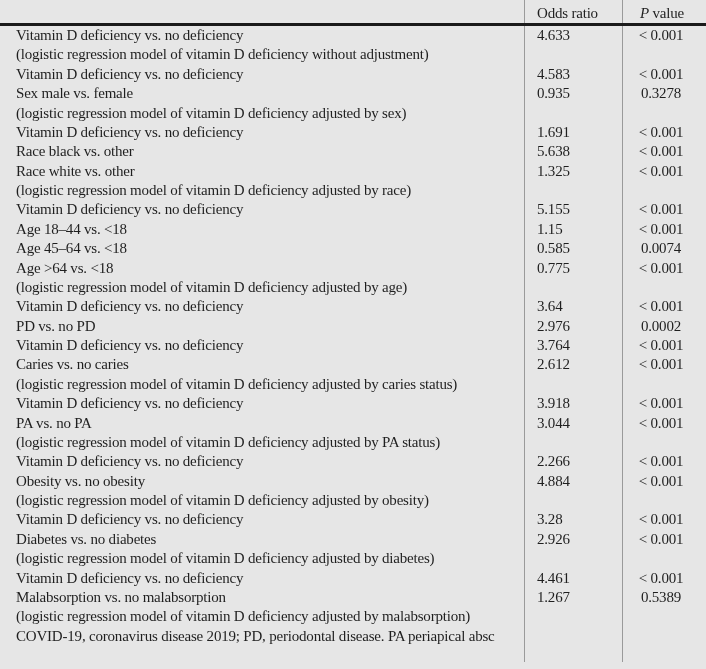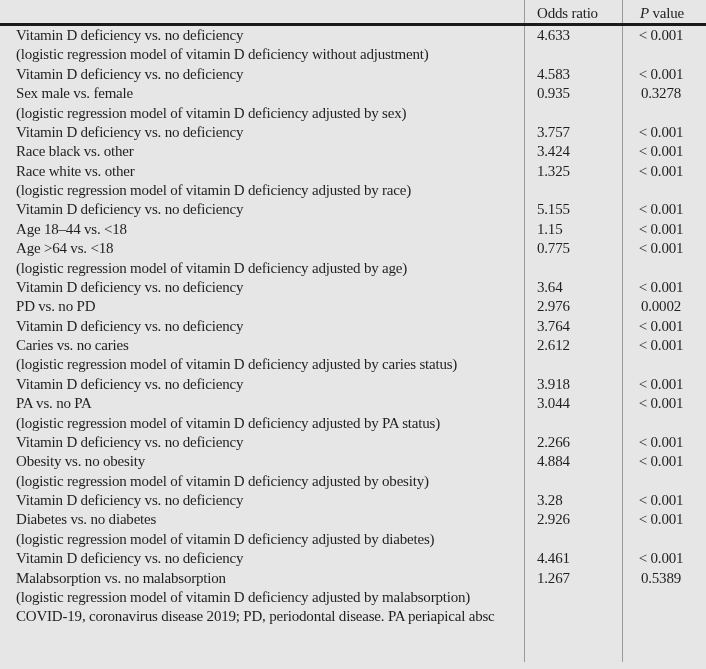--- a/index.html
+++ b/index.html
@@ -104,27 +104,27 @@
   </div>
 
   <div class="row">
     <div class="cell cell-label">(logistic regression model of vitamin D deficiency adjusted by sex)</div>
     <div class="cell cell-or"></div>
     <div class="cell cell-p"></div>
   </div>
 
   <div class="row">
     <div class="cell cell-label">Vitamin D deficiency vs. no deficiency</div>
-    <div class="cell cell-or">3.757</div>
+    <div class="cell cell-or">1.691</div>
     <div class="cell cell-p">&lt; 0.001</div>
   </div>
 
   <div class="row">
     <div class="cell cell-label">Race black vs. other</div>
-    <div class="cell cell-or">3.424</div>
+    <div class="cell cell-or">5.638</div>
     <div class="cell cell-p">&lt; 0.001</div>
   </div>
 
   <div class="row">
     <div class="cell cell-label">Race white vs. other</div>
     <div class="cell cell-or">1.325</div>
     <div class="cell cell-p">&lt; 0.001</div>
   </div>
 
   <div class="row">
@@ -138,20 +138,25 @@
     <div class="cell cell-or">5.155</div>
     <div class="cell cell-p">&lt; 0.001</div>
   </div>
 
   <div class="row">
     <div class="cell cell-label">Age 18–44 vs. &lt;18</div>
     <div class="cell cell-or">1.15</div>
     <div class="cell cell-p">&lt; 0.001</div>
   </div>
 
+  <div class="row">
+    <div class="cell cell-label">Age 45–64 vs. &lt;18</div>
+    <div class="cell cell-or">0.585</div>
+    <div class="cell cell-p">0.0074</div>
+  </div>
 
   <div class="row">
     <div class="cell cell-label">Age &gt;64 vs. &lt;18</div>
     <div class="cell cell-or">0.775</div>
     <div class="cell cell-p">&lt; 0.001</div>
   </div>
 
   <div class="row">
     <div class="cell cell-label">(logistic regression model of vitamin D deficiency adjusted by age)</div>
     <div class="cell cell-or"></div>

